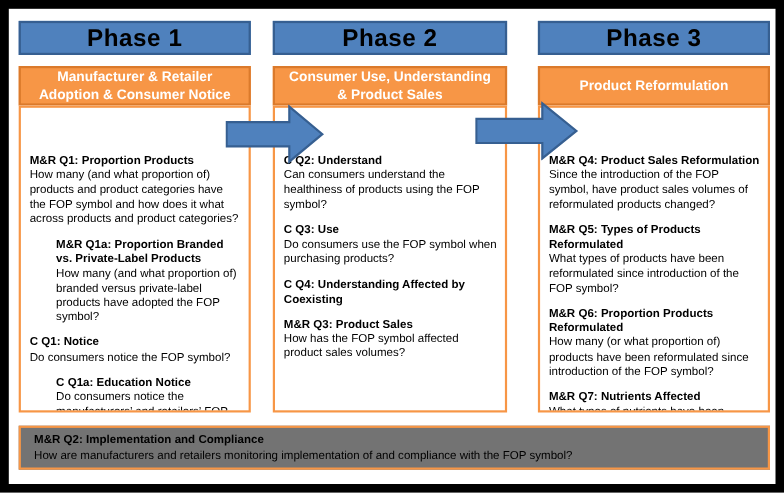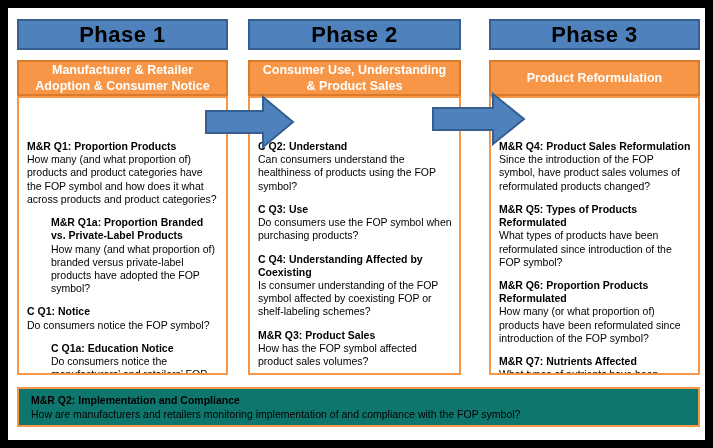--- a/index.html
+++ b/index.html
@@ -47,21 +47,21 @@
   }
   .q{margin-bottom:10px;font-size:10.5px;line-height:1.26;}
   .q .q-title{font-weight:bold;}
   .q.indent{margin-left:24px;}
   .footer-box{
     position:absolute;
     left:9px;top:379px;
     width:683px;height:40px;
     border:2px solid #f79646;
     box-sizing:border-box;
-    background:#0f766e;
+    background:#737373;
     padding:5px 12px;
     font-size:10.5px;line-height:1.3;
   }
   .footer-box .q-title{font-weight:bold;}
   .arrow{position:absolute;z-index:5;}
   .arrow-1{left:197px;top:87px;}
   .arrow-2{left:424px;top:84px;}
   .arrow svg{display:block;}
   .arrow polygon{fill:#4f81bd;stroke:#365f91;stroke-width:2;}
 </style>
@@ -110,21 +110,20 @@
       <div class="q">
         <div class="q-title">C Q2: Understand</div>
         <div class="q-body">Can consumers understand the healthiness of products using the FOP symbol?</div>
       </div>
       <div class="q">
         <div class="q-title">C Q3: Use</div>
         <div class="q-body">Do consumers use the FOP symbol when purchasing products?</div>
       </div>
       <div class="q">
         <div class="q-title">C Q4: Understanding Affected by Coexisting</div>
-        <div class="q-body">Is consumer understanding of the FOP symbol affected by coexisting FOP or shelf-labeling schemes?</div>
       </div>
       <div class="q">
         <div class="q-title">M&amp;R Q3: Product Sales</div>
         <div class="q-body">How has the FOP symbol affected product sales volumes?</div>
       </div>
     </div>
   </div>
 
   <div class="col col-3">
     <div class="phase-header">

